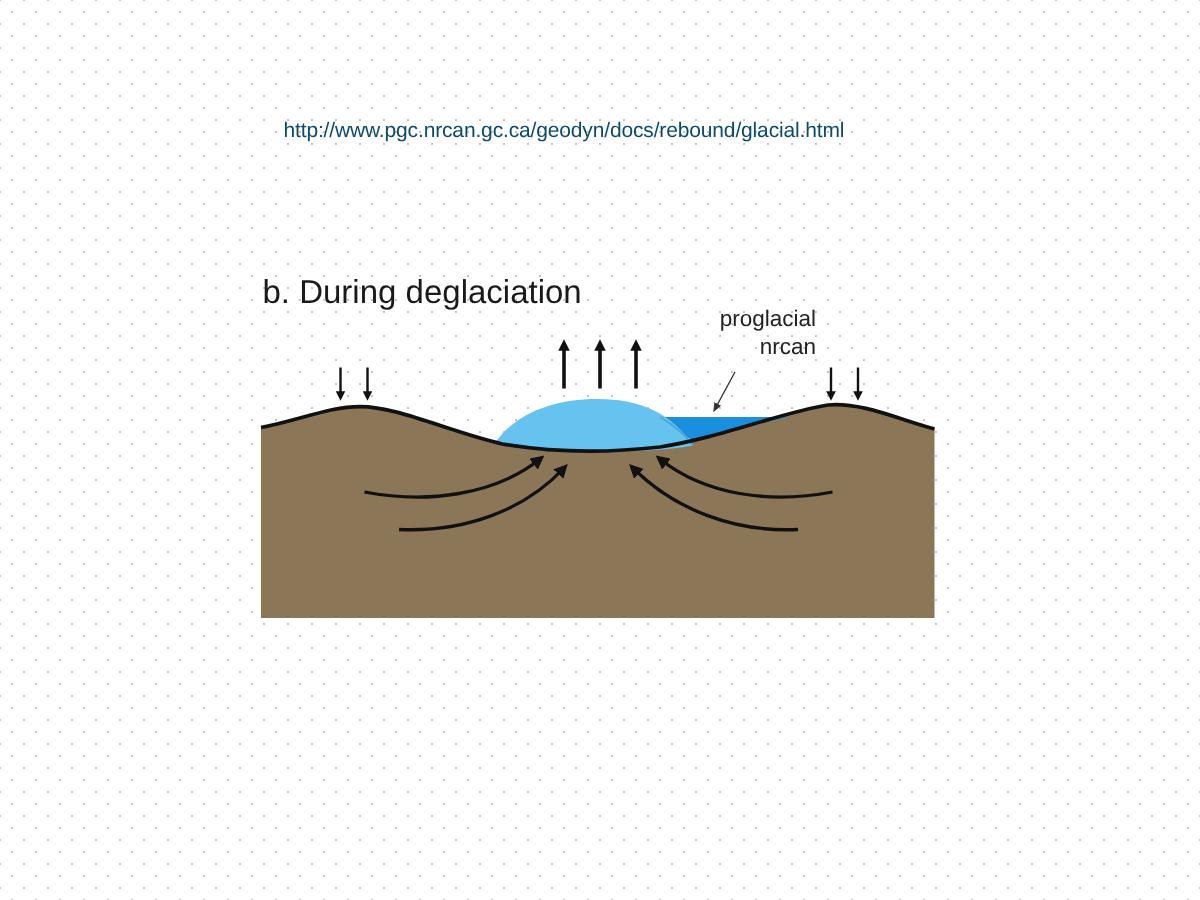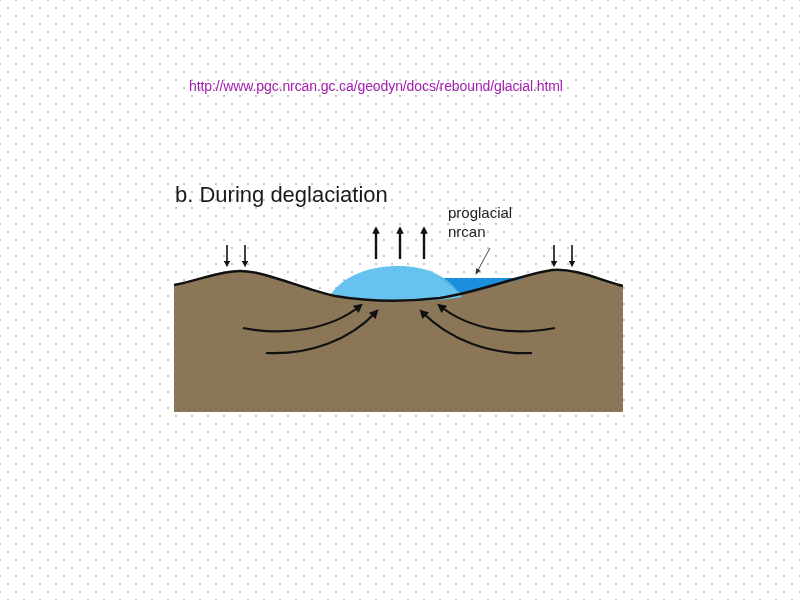--- a/index.html
+++ b/index.html
@@ -17,21 +17,21 @@
       background-size: 16px 16px, 16px 16px;
       background-position: 0 0, 8px 8px;
       position: relative;
       font-family: "Liberation Sans", sans-serif;
     }
     .source-url {
       position: absolute;
       left: 189px;
       top: 78px;
       font-size: 14px;
-      color: #a21caf;
+      color: #0c4a6e;
       white-space: nowrap;
       letter-spacing: -0.1px;
     }
     .diagram {
       position: absolute;
       left: 0;
       top: 0;
       width: 776px;
       height: 600px;
     }
@@ -41,21 +41,21 @@
       top: 182px;
       font-size: 22px;
       color: #1a1a1a;
       white-space: nowrap;
     }
     .lake-label {
       position: absolute;
       left: 448px;
       top: 203px;
       width: 96px;
-      text-align: left;
+      text-align: right;
       font-size: 15px;
       line-height: 19px;
       color: #222222;
     }
     .lake-label span { display: block; }
     svg.scene {
       position: absolute;
       left: 0;
       top: 0;
     }

